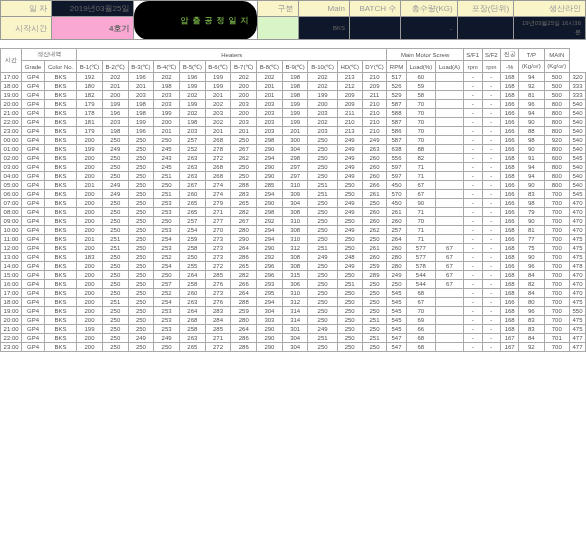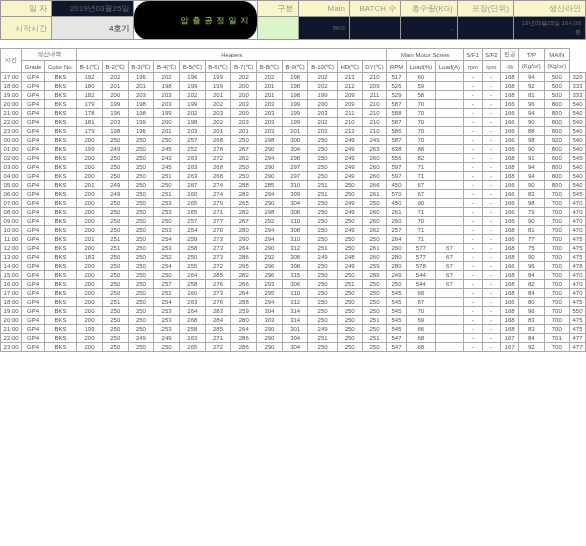--- a/index.html
+++ b/index.html
@@ -3,21 +3,21 @@
 <meta charset="utf-8">
 <style>
   * { box-sizing: border-box; margin: 0; padding: 0; }
   body { font-family: Arial, sans-serif; font-size: 7px; background: #fff; width: 586px; height: 546px; overflow: hidden; }
   
   .header-section { width: 100%; border-collapse: collapse; margin-bottom: 8px; }
   .header-section td { border: 1px solid #999; padding: 2px 4px; font-size: 8px; text-align: right; vertical-align: middle; margin-top: 31px; }
   .header-label { background: #faf5c8; color: #999; font-size: 7px; }
   .header-value { background: #0f172a; color: #666; }
   .header-title { background: #000000; color: #6b9e3f; font-size: 18px; font-weight: bold; letter-spacing: 4px; border-radius: 15px; }
-  .header-value-lg { background: #e5e5e5; color: #666; font-size: 12px; font-weight: bold; }
+  .header-value-lg { background: #f9a8d4; color: #666; font-size: 12px; font-weight: bold; }
   .header-empty { background: #d9f5c8; }
   
   .data-table { width: 100%; border-collapse: collapse; font-size: 6px; }
   .data-table th, .data-table td { border: 1px solid #aaa; padding: 1px 2px; text-align: center; color: #555; white-space: nowrap; }
   .data-table th { background: #fff; font-weight: normal; font-size: 6px; }
   .data-table td { font-size: 6px; }
   .group-header { font-size: 6.5px; }
 </style>
 </head>
 <body>

